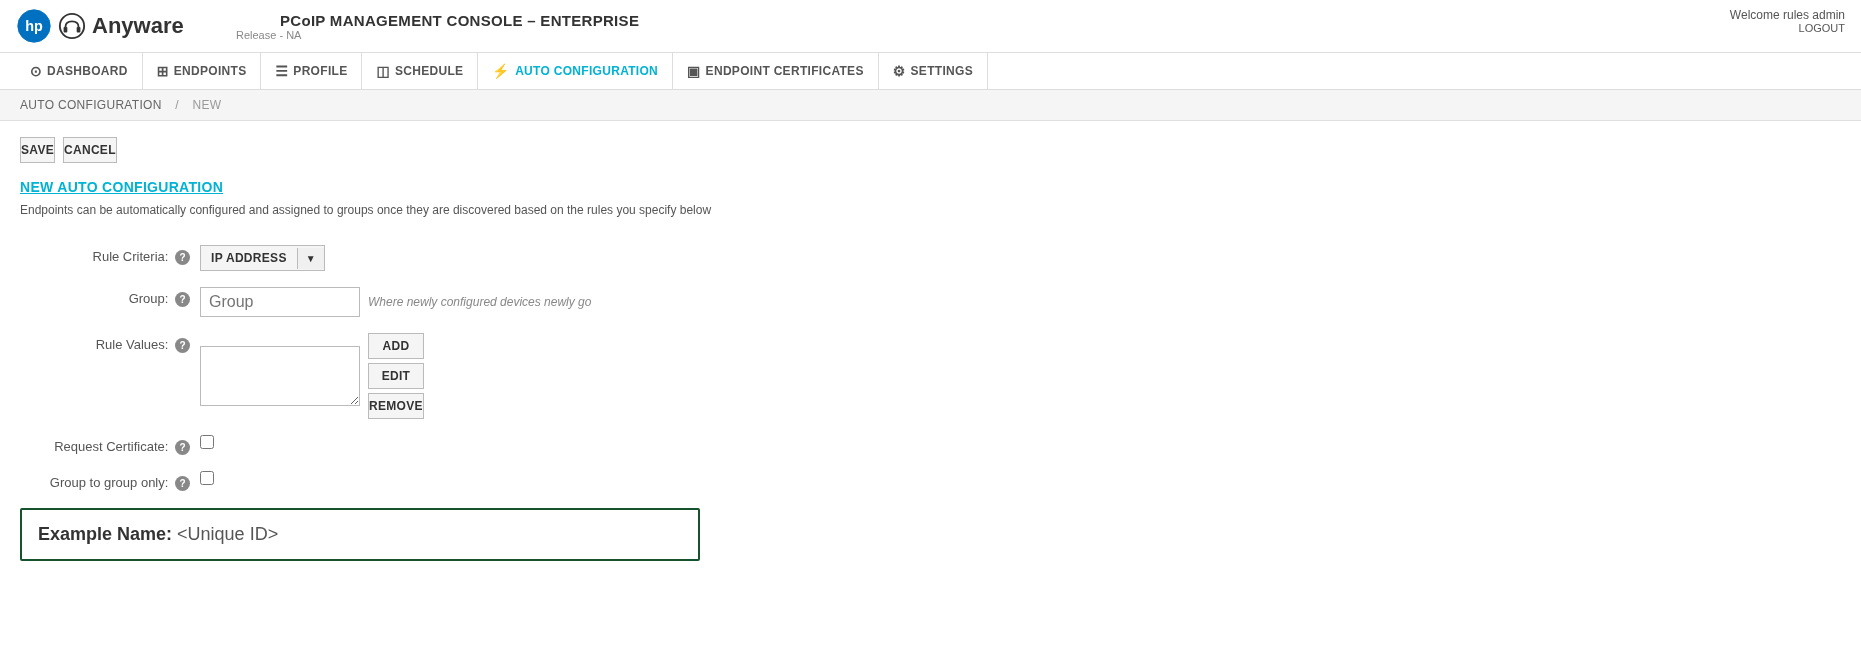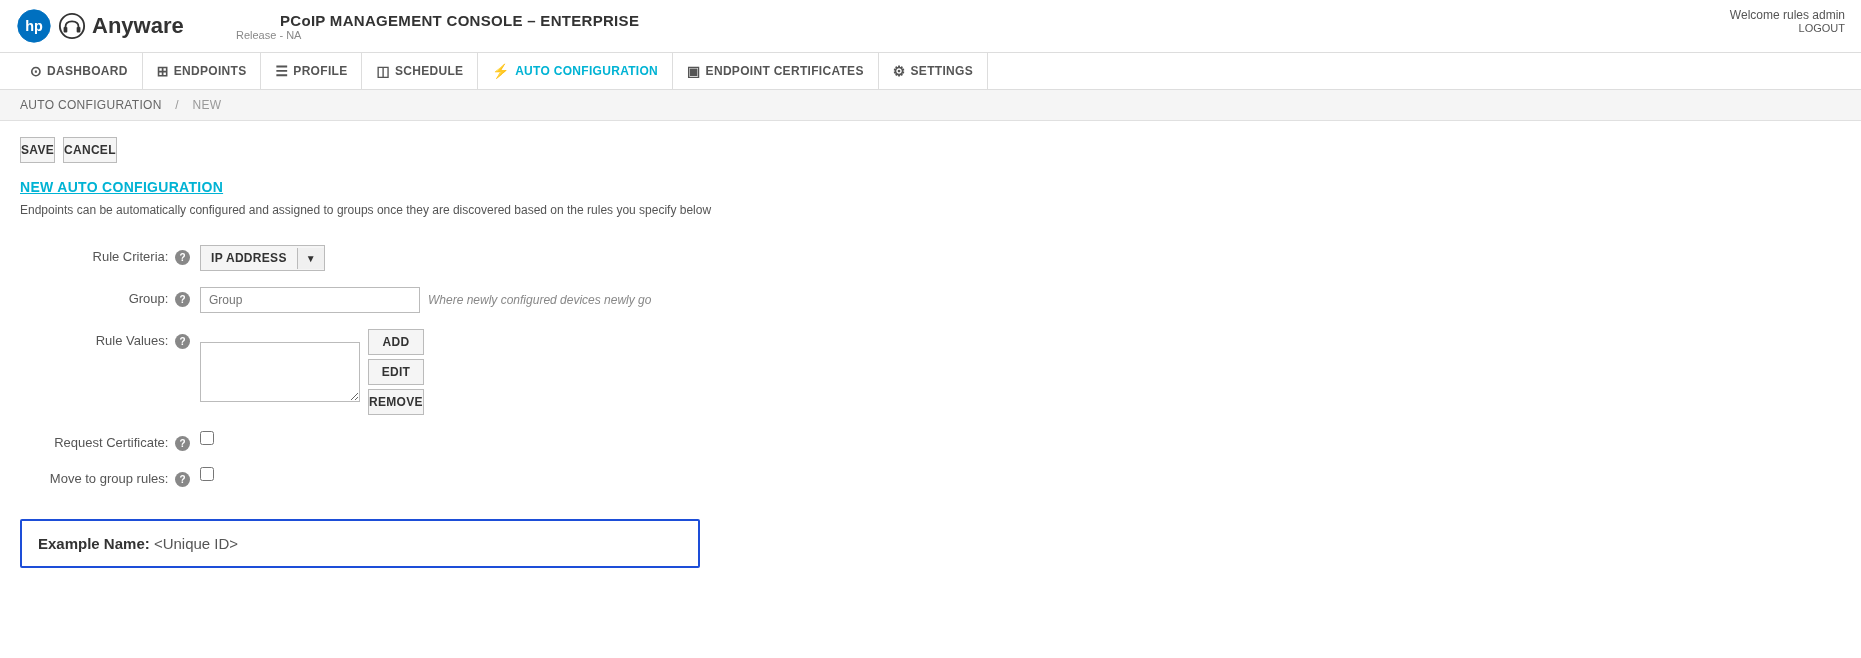--- a/index.html
+++ b/index.html
@@ -203,22 +203,22 @@
       border-left: 1px solid #bbb;
       cursor: pointer;
       background: #f0f0f0;
       font-size: 10px;
     }
 
     
     .text-input {
       border: 1px solid #bbb;
       padding: 5px 8px;
-      font-size: 12px;
-      width: 220px;
+      font-size: 16px;
+      width: 160px;
       color: #999;
       outline: none;
     }
 
     .input-hint {
       font-size: 12px;
       color: #888;
       font-style: italic;
     }
 
@@ -242,26 +242,26 @@
 
     
     .checkbox-input {
       width: 14px;
       height: 14px;
       cursor: pointer;
     }
 
     
     .example-box {
-      border: 2px solid #1d4ed8;
+      border: 2px solid #14532d;
       border-radius: 2px;
       padding: 14px 16px;
-      margin-top: 32px;
+      margin-top: 17px;
       max-width: 680px;
-      font-size: 15px;
+      font-size: 18px;
       color: #333;
     }
     .example-box-label {
       font-weight: bold;
     }
     .example-box-value {
       color: #555;
     }
   </style>
 </head>
@@ -386,21 +386,21 @@
         <span>Request Certificate:</span>
         <span class="help-icon">?</span>
       </div>
       <div class="form-control-area">
         <input type="checkbox" class="checkbox-input" style="">
       </div>
     </div>
 
     <div class="form-row">
       <div class="form-label">
-        <span>Move to group rules:</span>
+        <span>Group to group only:</span>
         <span class="help-icon">?</span>
       </div>
       <div class="form-control-area">
         <input type="checkbox" class="checkbox-input" style="">
       </div>
     </div>
 
   </div>
 
   <div class="example-box">

